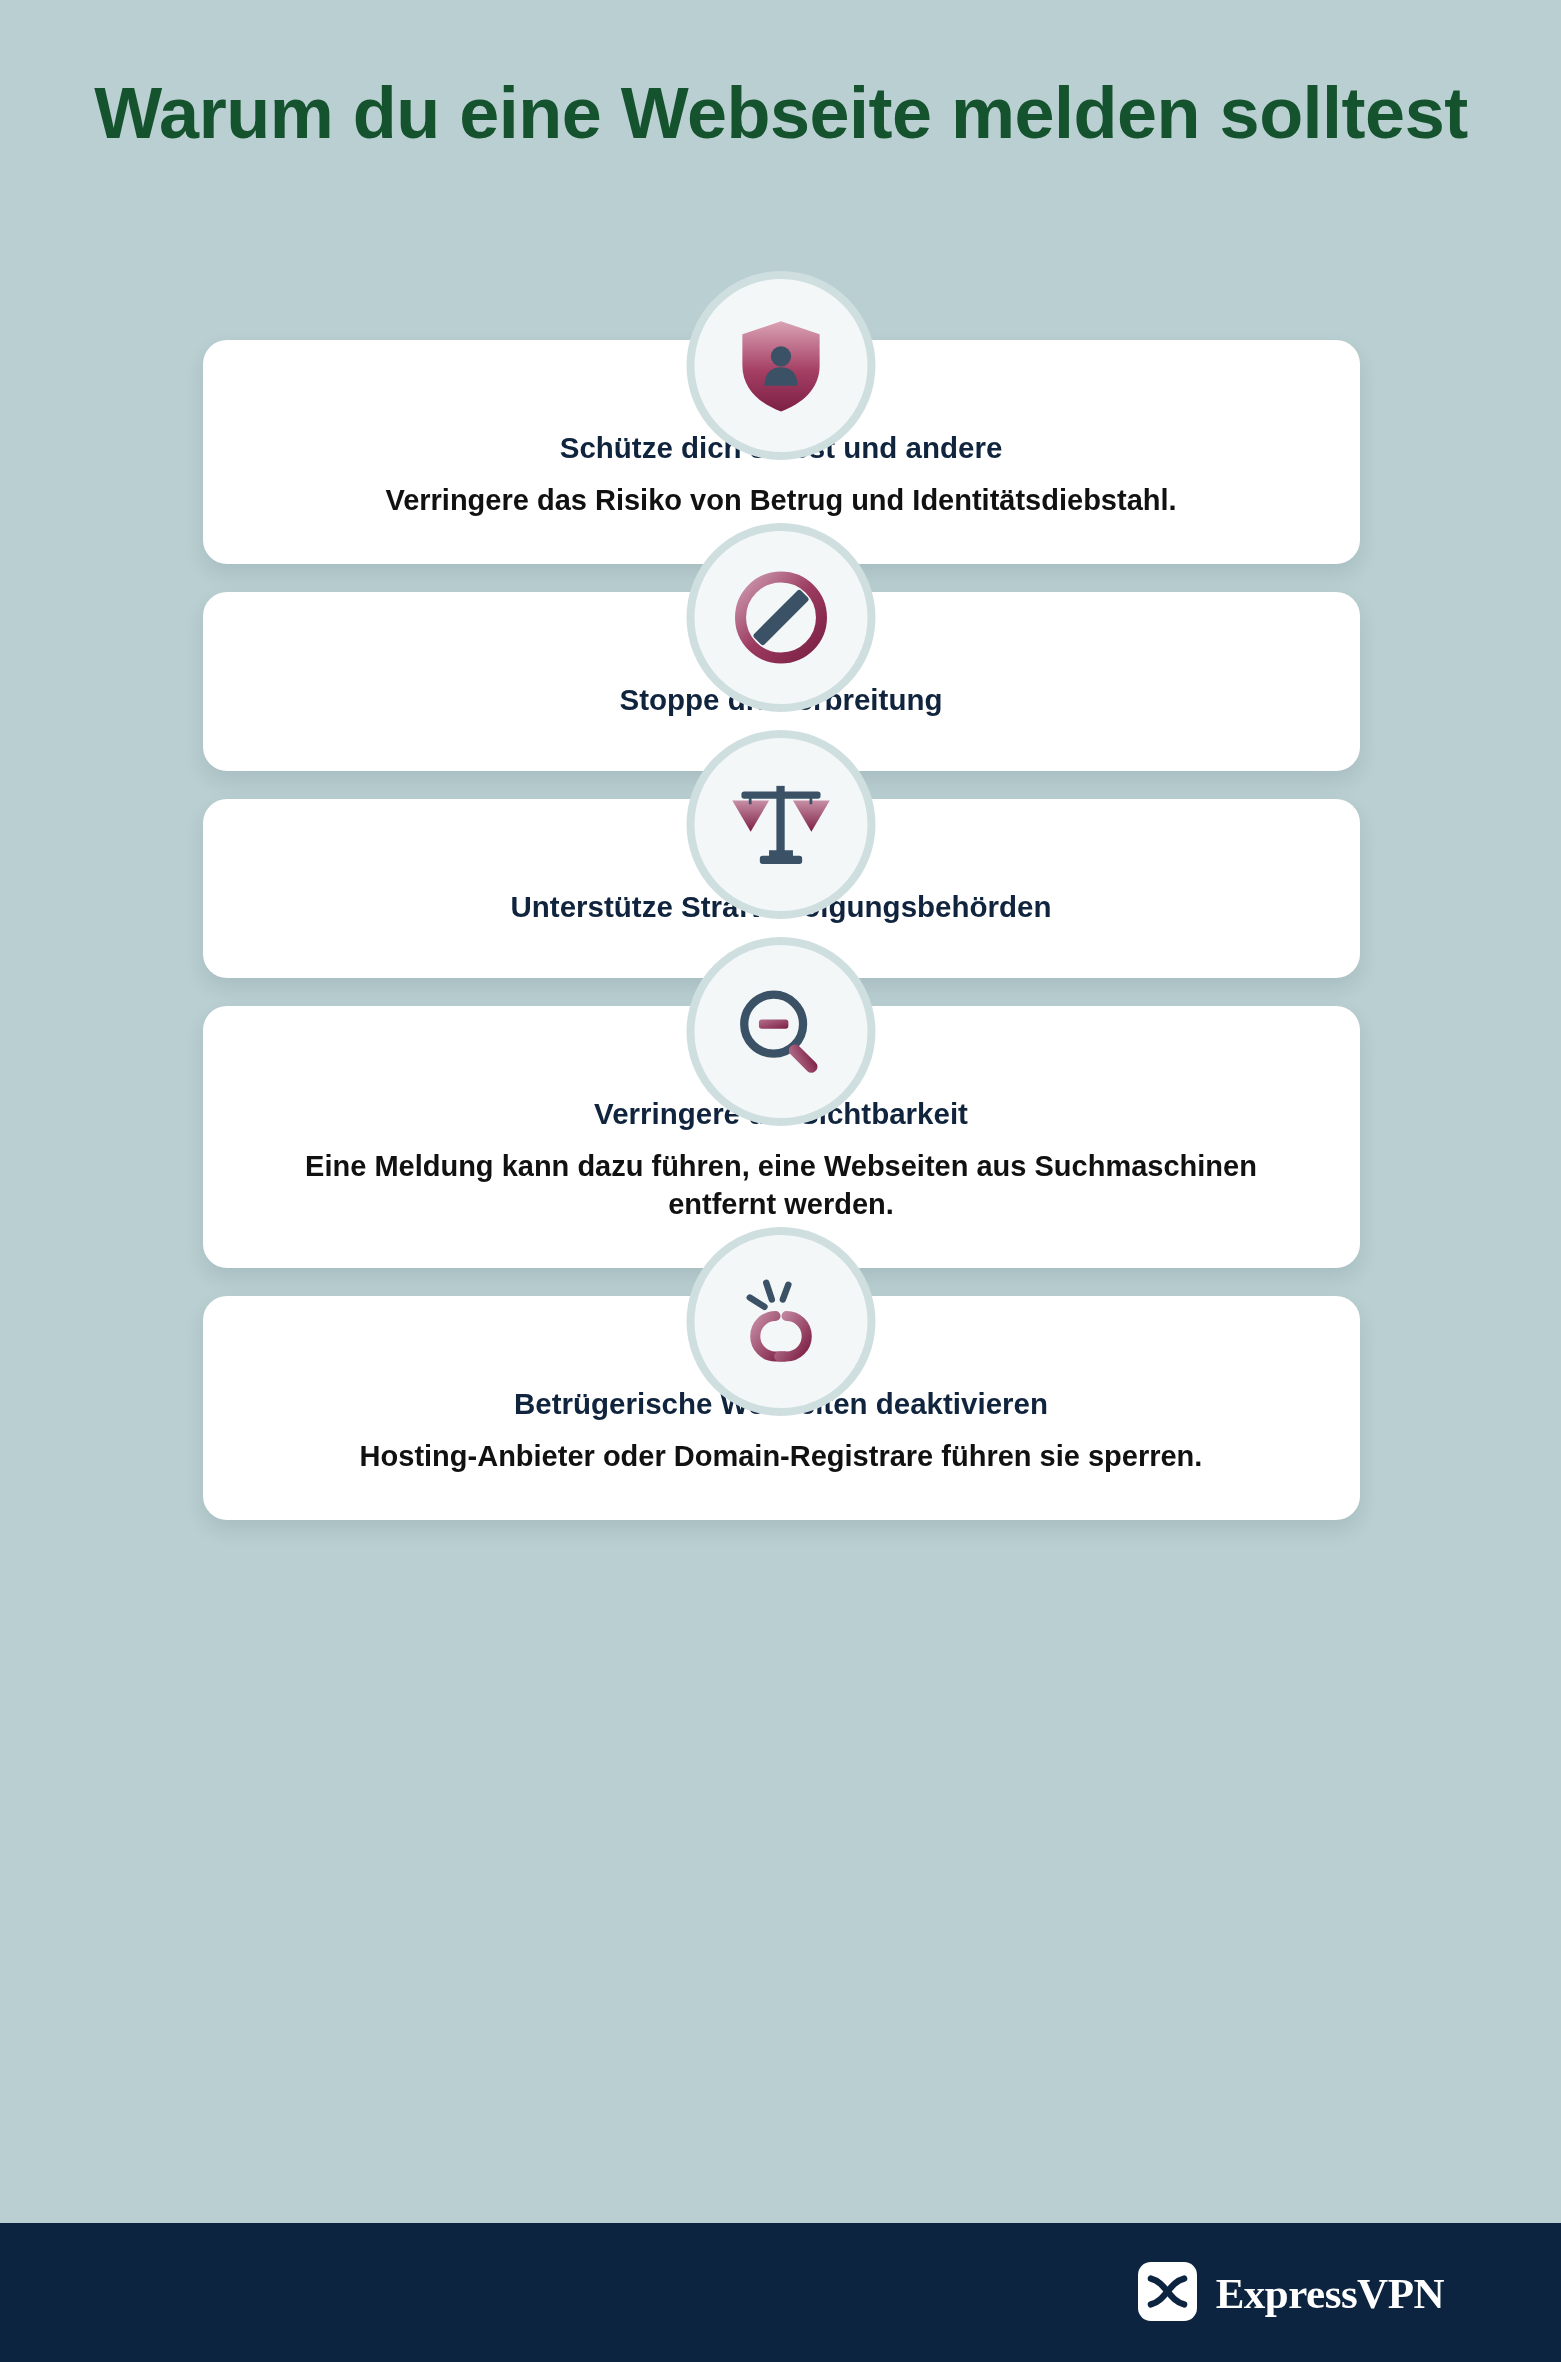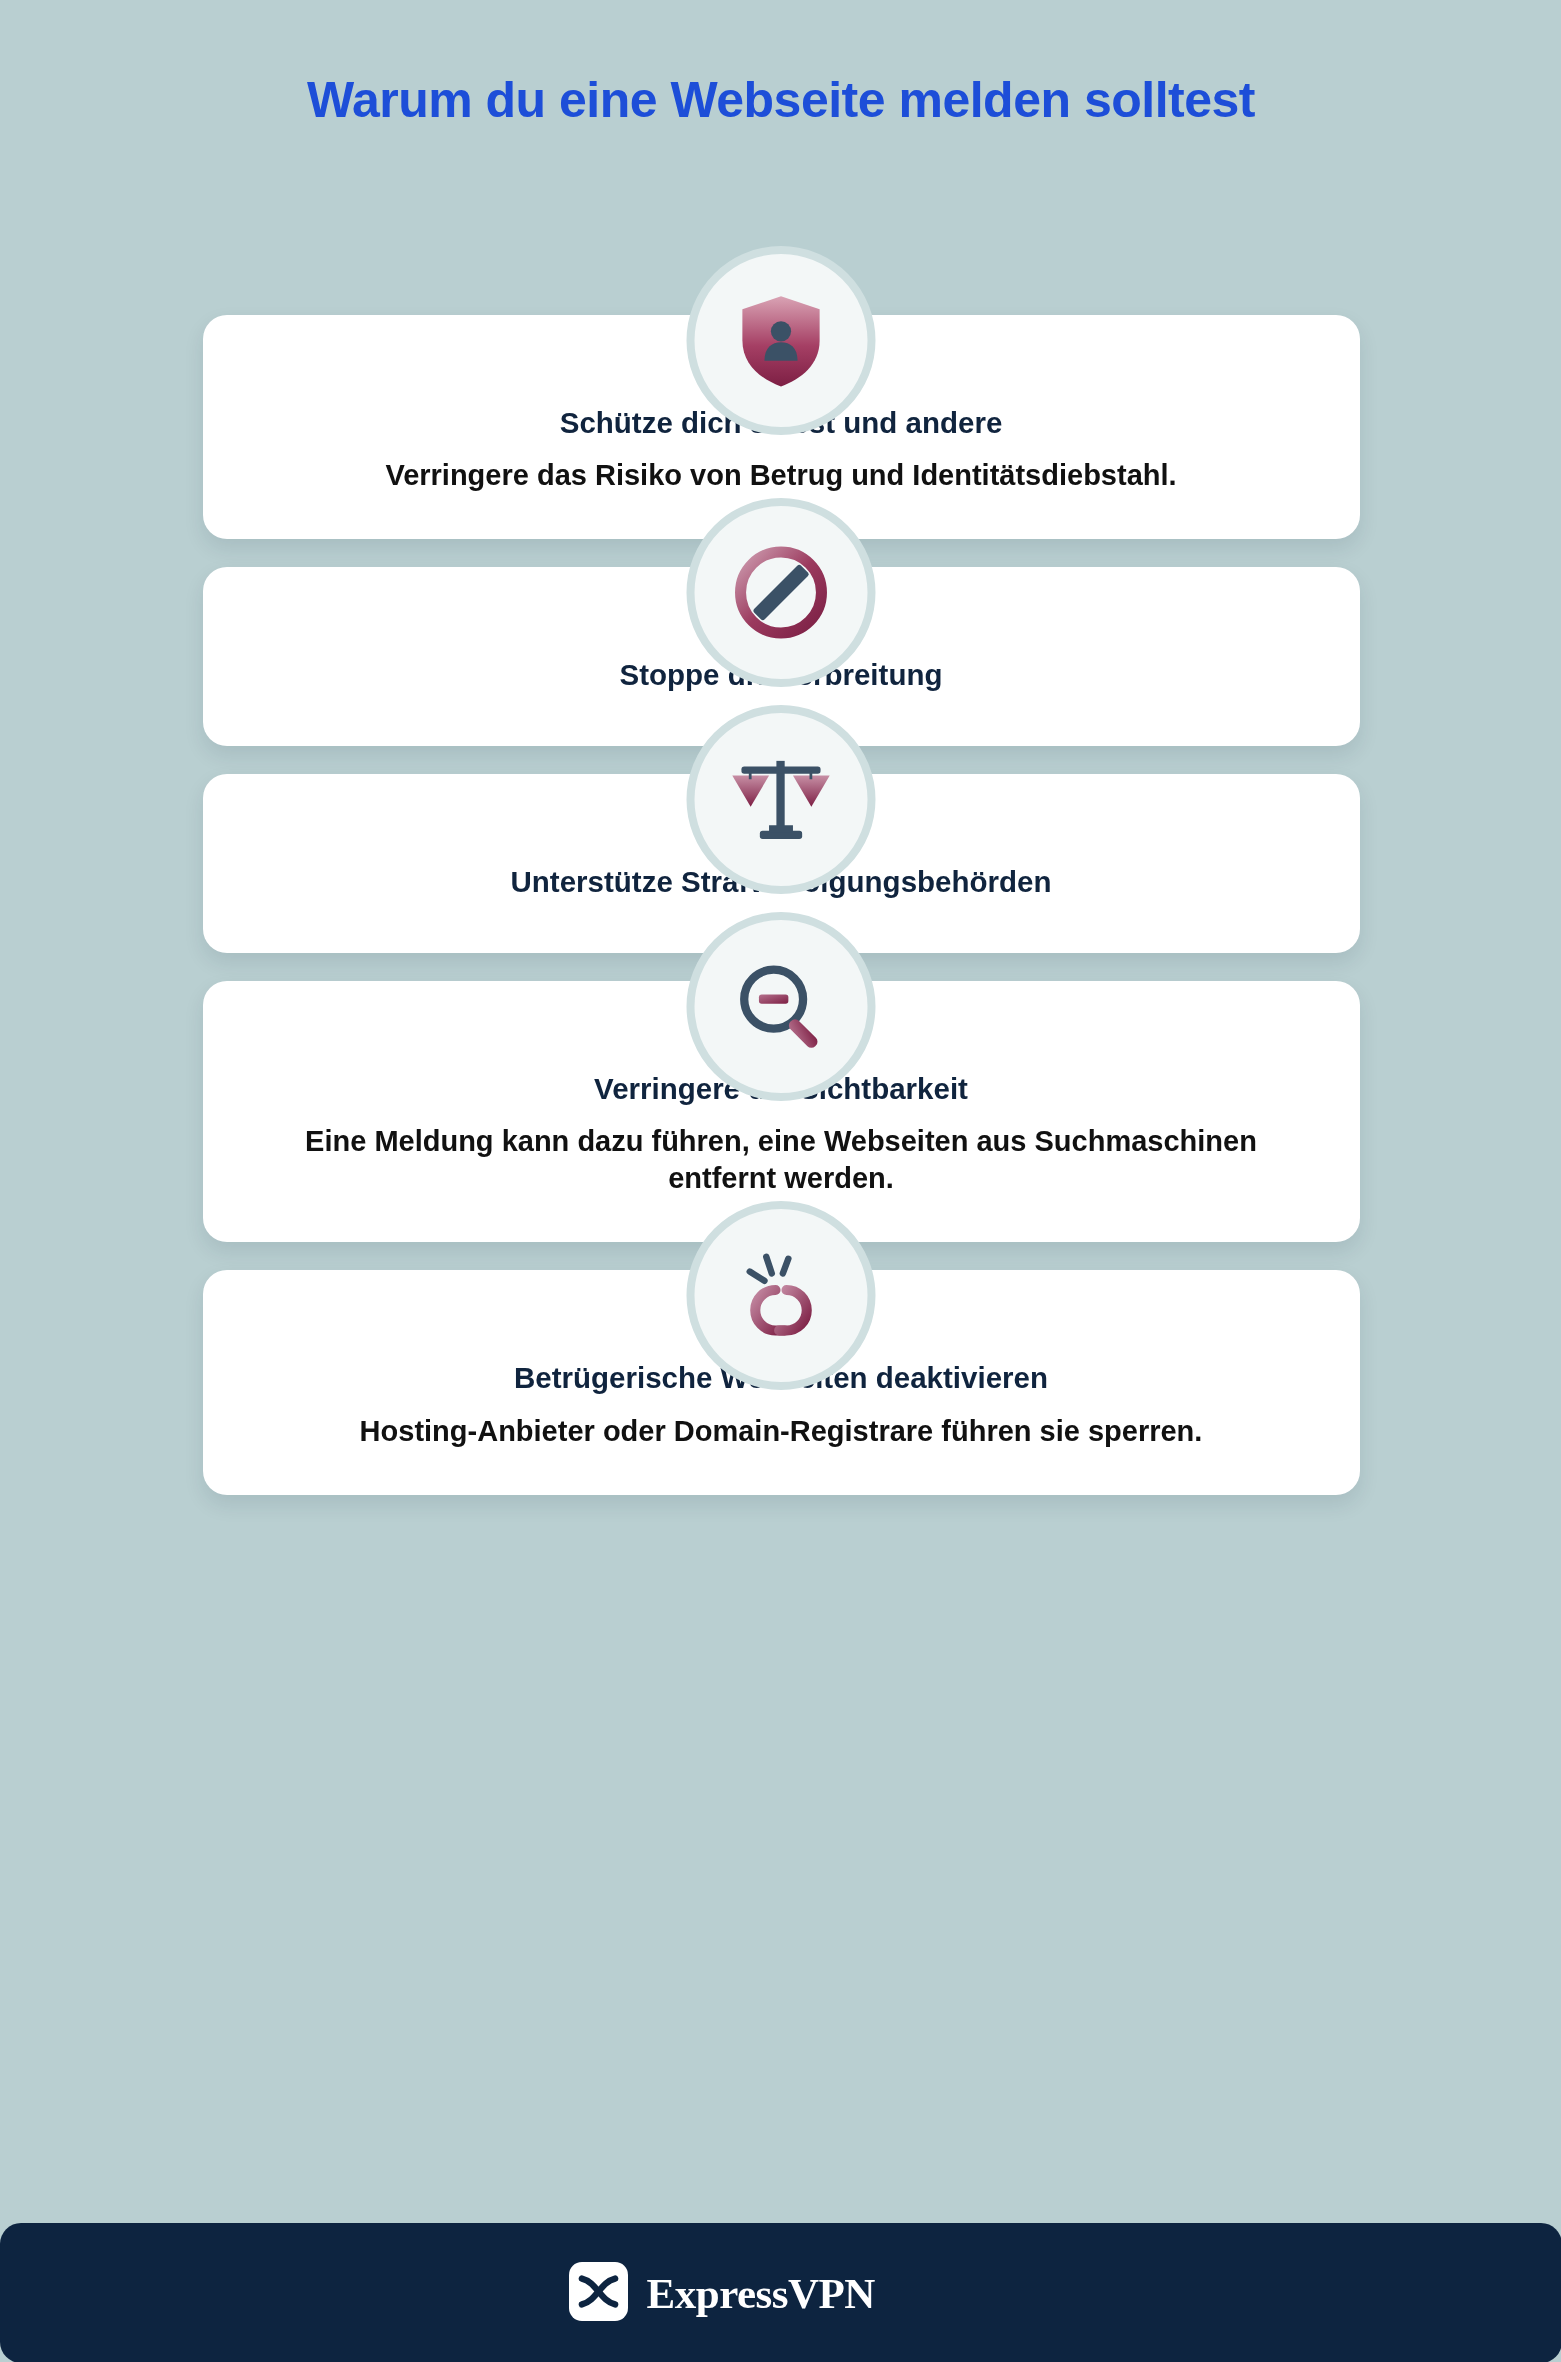--- a/index.html
+++ b/index.html
@@ -20,23 +20,23 @@
     display: flex;
     flex-direction: column;
   }
 
   
   .title-wrap {
     padding: 72px 0 0 0;
     text-align: center;
   }
   .title {
-    font-size: 50px;
-    font-weight: bold;
-    color: #1d4ed8;
+    font-size: 72px;
+    font-weight: bold;
+    color: #14532d;
     letter-spacing: -0.5px;
     line-height: 1.15;
   }
 
   
   .cards {
     position: relative;
     flex: 1 1 auto;
     padding-top: 185px;
   }
@@ -94,24 +94,23 @@
     z-index: 5;
   }
   .icon-badge svg { display: block; }
 
   
   .footer {
     height: 140px;
     background: #0d2440;
     display: flex;
     align-items: center;
-    justify-content: center;
+    justify-content: flex-end;
     padding-right: 118px;
     gap: 18.5px;
-    border-radius: 21px;
   }
   .logo-mark { flex: 0 0 auto; }
   .logo-text {
     color: #ffffff;
     font-family: "Liberation Serif", serif;
     font-size: 43px;
     font-weight: bold;
     letter-spacing: -0.5px;
   }
 </style>

